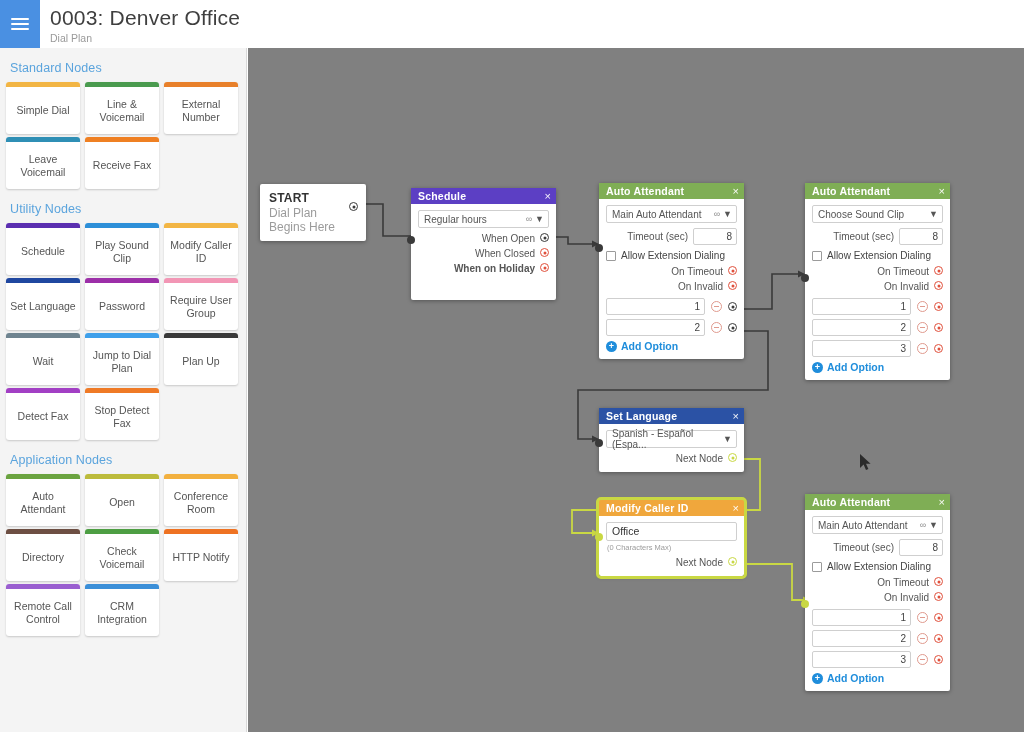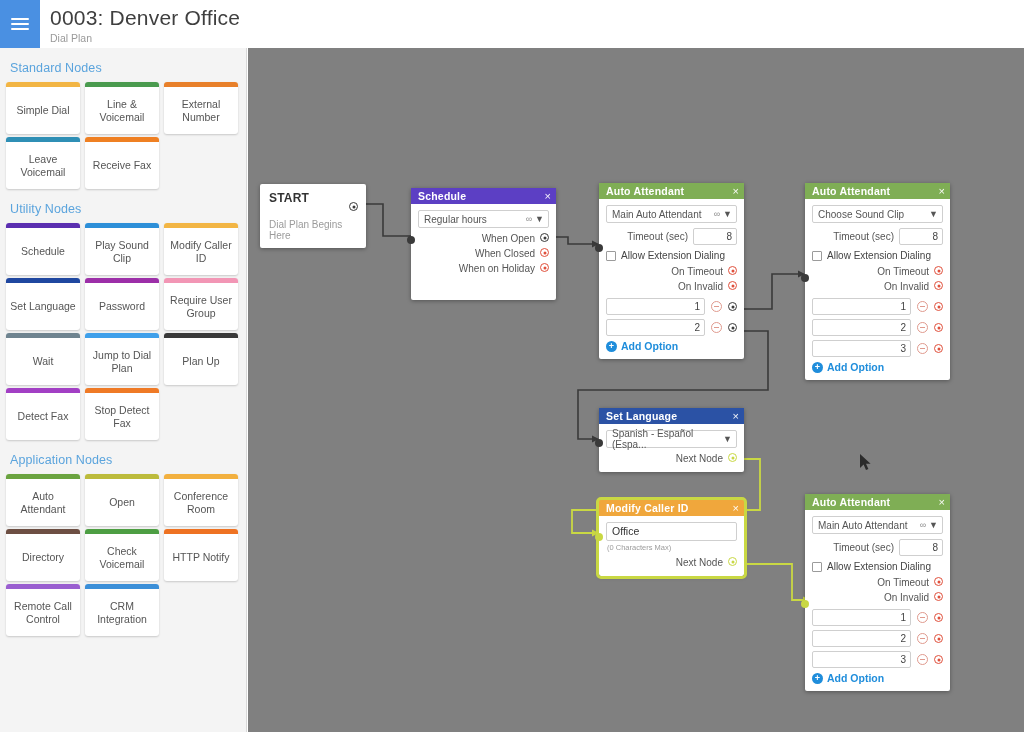--- a/index.html
+++ b/index.html
@@ -141,21 +141,21 @@
     background: #3a3a3a;
   }
   .in-port.lime { background: #c9d843; }
 
   
   #start-node {
     position: absolute; background: #fff; border-radius: 2px;
     box-shadow: 0 1px 4px rgba(0,0,0,.35); padding: 7px 9px;
   }
   #start-title { font-size: 12px; font-weight: bold; color: #333; letter-spacing: .2px; }
-  #start-sub { font-size: 10px; color: #9b9b9b; margin-top: 14px; }
+  #start-sub { font-size: 12px; color: #9b9b9b; margin-top: 1px; }
 
   .cid-hint { font-size: 7.5px; color: #9b9b9b; margin: 2px 0 5px 1px; }
   .txt-in {
     width: 100%; height: 19px; border: 1px solid #cfcfcf; border-radius: 2px;
     background: #fff; padding: 0 5px; font-size: 10.5px; color: #333; line-height: 17px;
   }
 
   #cursor { position: absolute; pointer-events: none; }
 </style>
 </head>
@@ -329,21 +329,21 @@
           </span>
         </div>
         <div class="port-row">
           <span>When Open</span>
           <span class="dot dark"></span>
         </div>
         <div class="port-row">
           <span>When Closed</span>
           <span class="dot red"></span>
         </div>
-        <div class="port-row" style="margin-bottom:19px;">
+        <div class="port-row" style="margin-bottom:19px;font-weight:bold;">
           <span>When on Holiday</span>
           <span class="dot red"></span>
         </div>
       </div>
     </div>
 
     <div class="node" style="left:351px; top:135px; width:145px;">
       <span class="in-port" style="top:61px;"></span>
       <div class="nhead" style="background:#7fae55;">
         <span>Auto Attendant</span>

